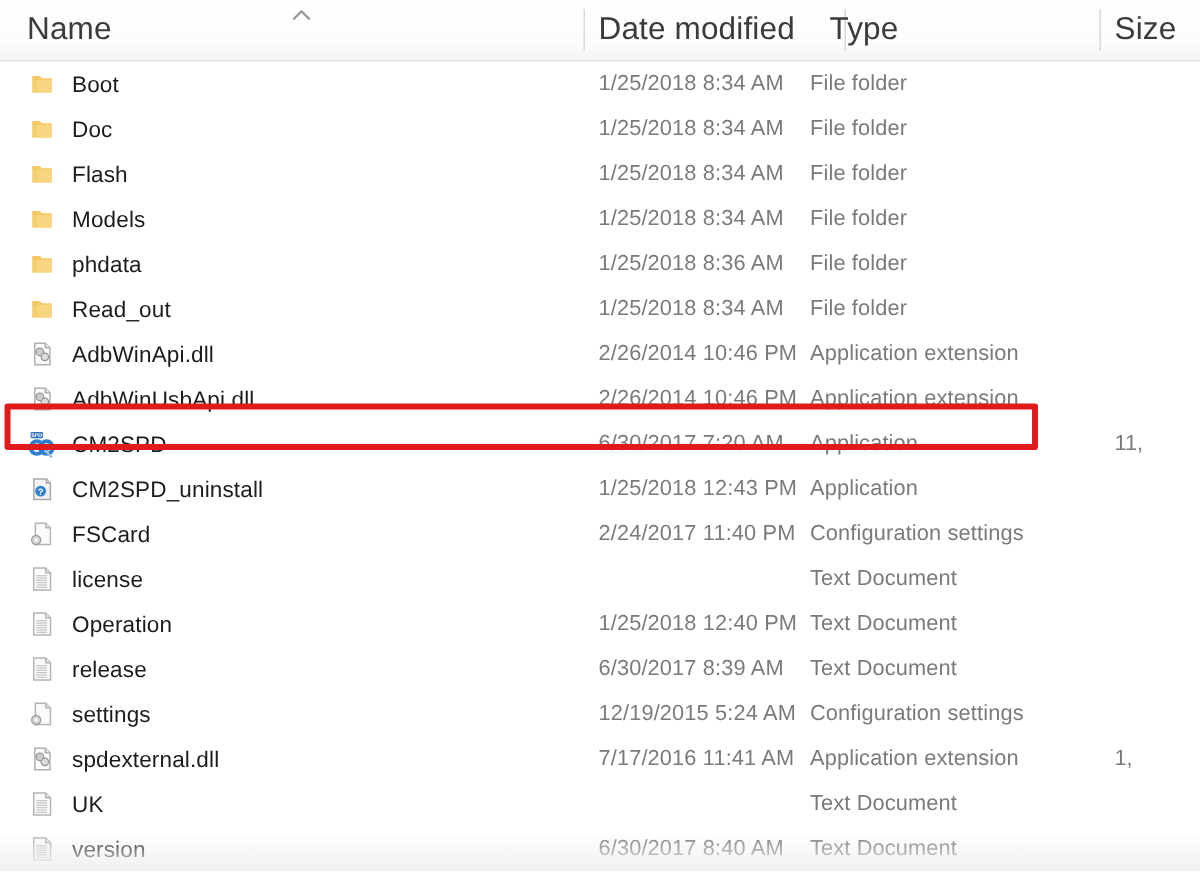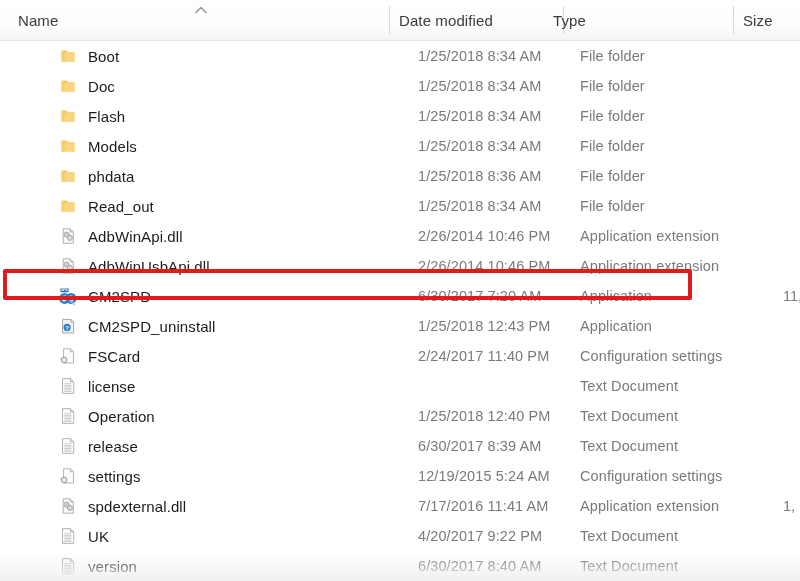--- a/index.html
+++ b/index.html
@@ -28,21 +28,21 @@
     height: 40px;
     background: linear-gradient(to bottom, #ffffff 0%, #fcfcfc 70%, #f4f4f4 100%);
     border-bottom: 1px solid #e3e3e3;
   }
   .header-cell {
     position: absolute;
     top: 0;
     height: 40px;
     display: flex;
     align-items: center;
-    font-size: 15px;
+    font-size: 21px;
     color: #3b3b3b;
     letter-spacing: .1px;
   }
   .header-cell .lbl { white-space: nowrap; }
   .col-div {
     position: absolute;
     top: 6px;
     width: 1px;
     height: 28px;
     background: #d8d8d8;
@@ -56,38 +56,37 @@
     color: #9a9a9a;
     font-size: 13px;
     line-height: 12px;
     text-align: center;
     font-family: "DejaVu Sans", sans-serif;
   }
 
   
   .rows {
     position: relative;
-    padding-left: 40px;
   }
   .row {
     position: relative;
     height: 30px;
     display: flex;
     align-items: center;
   }
   .cell {
     position: absolute;
     display: flex;
     align-items: center;
     height: 30px;
     white-space: nowrap;
     overflow: hidden;
   }
   .c-name  { left: 18px;  width: 365px; }
-  .c-date  { left: 378px; width: 160px; }
+  .c-date  { left: 399px; width: 160px; }
   .c-type  { left: 540px; width: 170px; text-align: center; }
   .c-size  { left: 743px; width: 70px; justify-content: flex-start; }
 
   .name-text {
     font-size: 15px;
     color: #1c1c1c;
     margin-left: 10px;
     letter-spacing: .1px;
   }
   .meta-text {
@@ -533,23 +532,20 @@
               <rect x="6.2" y="7.4" width="7.2" height="0.8" fill="#c3c3c3"></rect>
               <rect x="6.2" y="8.950000000000001" width="7.2" height="0.8" fill="#c3c3c3"></rect>
               <rect x="6.2" y="10.5" width="7.2" height="0.8" fill="#c3c3c3"></rect>
               <rect x="6.2" y="12.05" width="7.2" height="0.8" fill="#c3c3c3"></rect>
               <rect x="6.2" y="13.600000000000001" width="7.2" height="0.8" fill="#c3c3c3"></rect>
               <rect x="6.2" y="15.15" width="7.2" height="0.8" fill="#c3c3c3"></rect>
             </svg>
           </span>
           <span class="name-text">UK</span>
         </div>
-        <div class="cell c-date">
-          <span class="meta-text">4/20/2017 9:22 PM</span>
-        </div>
         <div class="cell c-type">
           <span class="meta-text">Text Document</span>
         </div>
         <div class="cell c-size">
           <span class="size-text"></span>
         </div>
       </div>
       <div class="row">
         <div class="cell c-name">
           <span class="icon">

